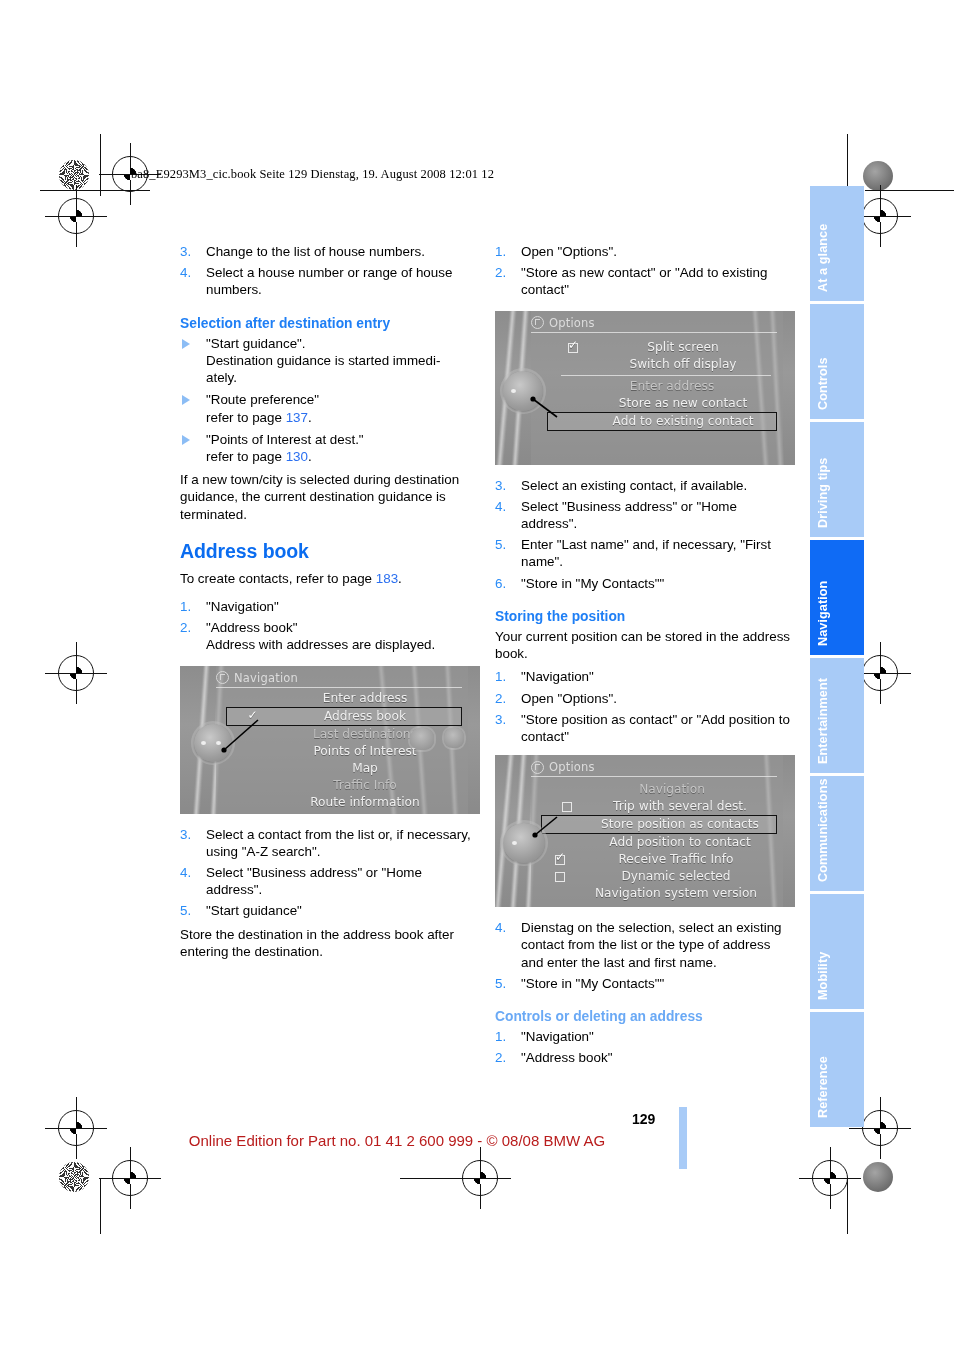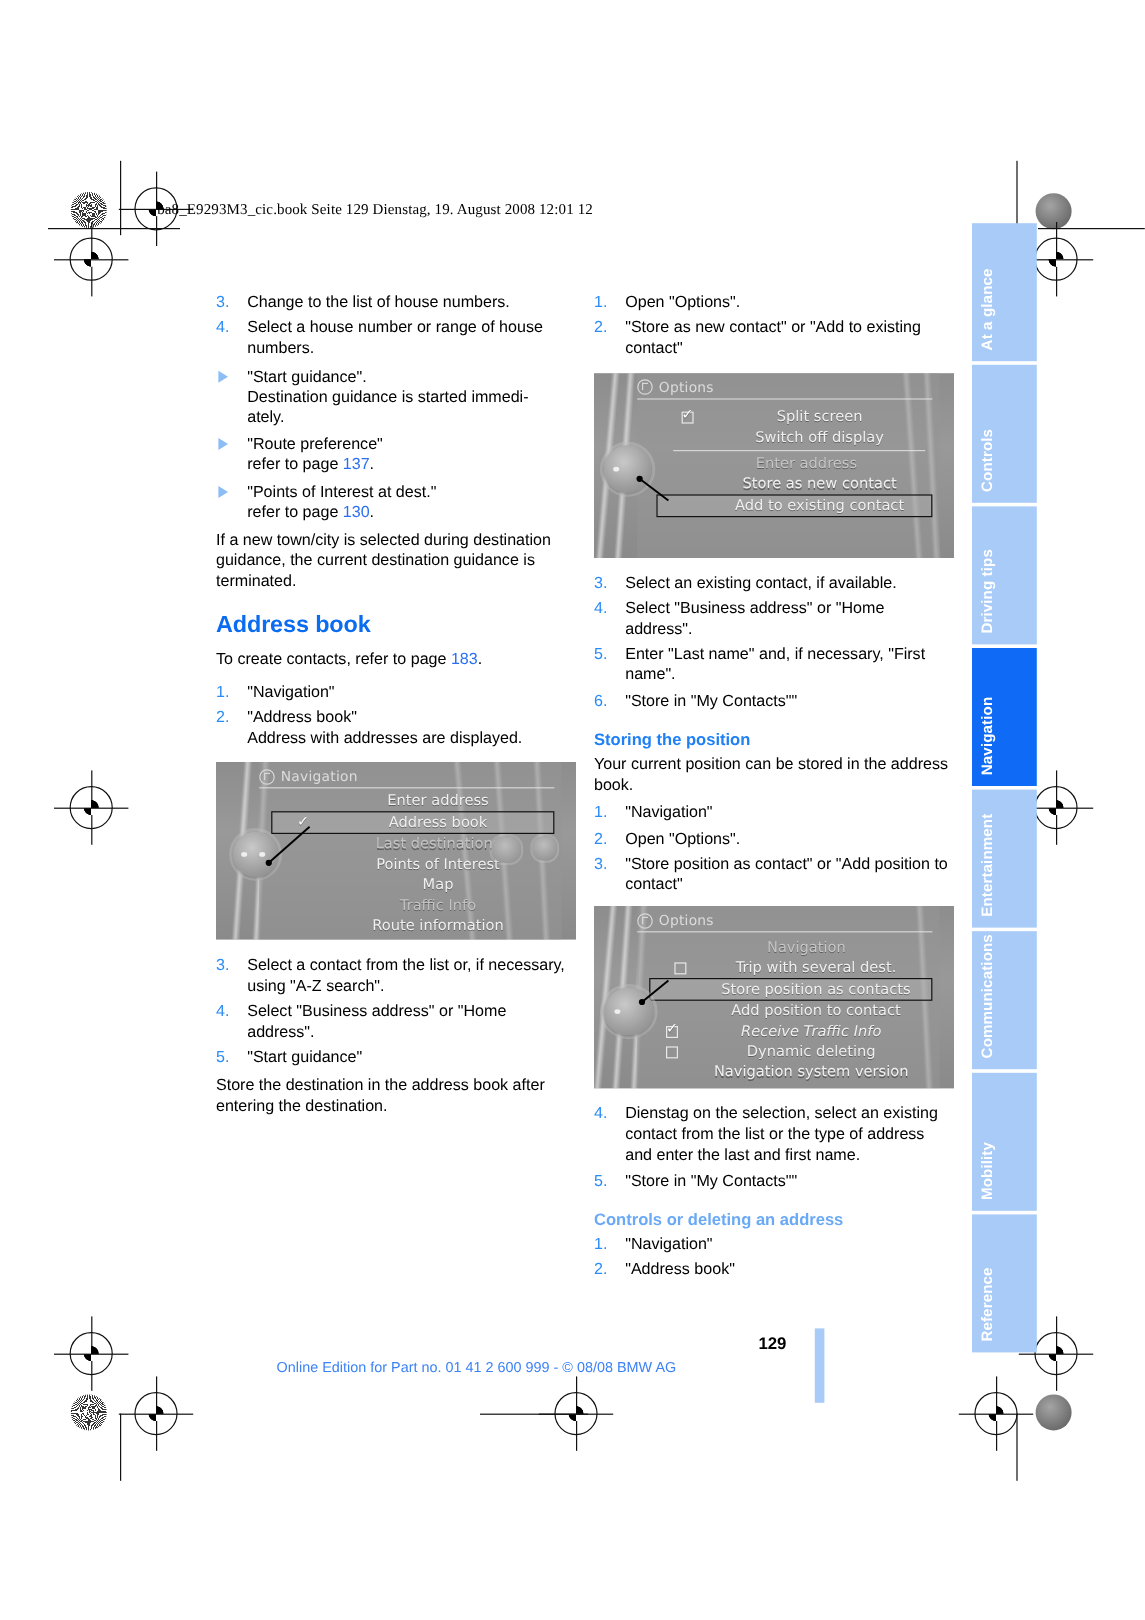--- a/index.html
+++ b/index.html
@@ -211,21 +211,21 @@
   .pagenum {
     position: absolute; left: 632px; top: 1111px;
     font-size: 14px; font-weight: bold; color: #000;
   }
   .pagebar {
     position: absolute; left: 679px; top: 1107px;
     width: 8px; height: 62px; background: #a8cbf7;
   }
   .footer {
     position: absolute; left: 0; top: 1132px; width: 954px;
-    text-align: center; font-size: 12px; color: #3b82f6;
+    text-align: center; font-size: 15px; color: #b91c1c;
   }
   .footer .inner { display: inline-block; margin-left: -160px; }
 </style>
 </head>
 <body>
 
 <div class="page">
 
   <div class="starmark" style="left:59px; top:160px;"></div>
   <div class="regmark quad" style="left:112px; top:156px;">
@@ -281,20 +281,21 @@
       <li>
         <span class="num">3.</span>
         <span>Change to the list of house numbers.</span>
       </li>
       <li>
         <span class="num">4.</span>
         <span>Select a house number or range of house numbers.</span>
       </li>
     </ol>
 
+    <h3 class="sub">Selection after destination entry</h3>
 
     <ul class="tri-list">
       <li>
         <span class="tri"></span>
         <span class="ln">"Start guidance".</span>
         <span class="ln">Destination guidance is started immedi-</span>
         <span class="ln">ately.</span>
       </li>
       <li>
         <span class="tri"></span>
@@ -490,27 +491,27 @@
       <div class="menu" style="top:26px; left:22%;">
         <div class="mi hdr" style="padding-left:6px;">Navigation</div>
         <div class="mi">
           <span class="box"></span>
           <span>Trip with several dest.</span>
         </div>
         <div class="mi sel">
           <span>Store position as contacts</span>
         </div>
         <div class="mi">Add position to contact</div>
-        <div class="mi" style="padding-left:14px;font-style:italic;">
+        <div class="mi" style="padding-left:14px;">
           <span class="boxchk" style="left:-6px;"></span>
           <span>Receive Traffic Info</span>
         </div>
         <div class="mi" style="padding-left:14px;">
           <span class="box" style="left:-6px;"></span>
-          <span>Dynamic deleting</span>
+          <span>Dynamic selected</span>
         </div>
         <div class="mi" style="padding-left:14px;">Navigation system version</div>
       </div>
 
       <div class="knob" style="left:8px; top:68px; width:42px; height:40px;">
         <div class="dot" style="left:9px; top:18px;"></div>
       </div>
       <svg class="callout" style="left:36px; top:58px; width:40px; height:34px;">
         <line x1="4" y1="22" x2="26" y2="4" stroke="#000" stroke-width="1.6"></line>
         <circle cx="4" cy="22" r="2.6" fill="#000"></circle>

